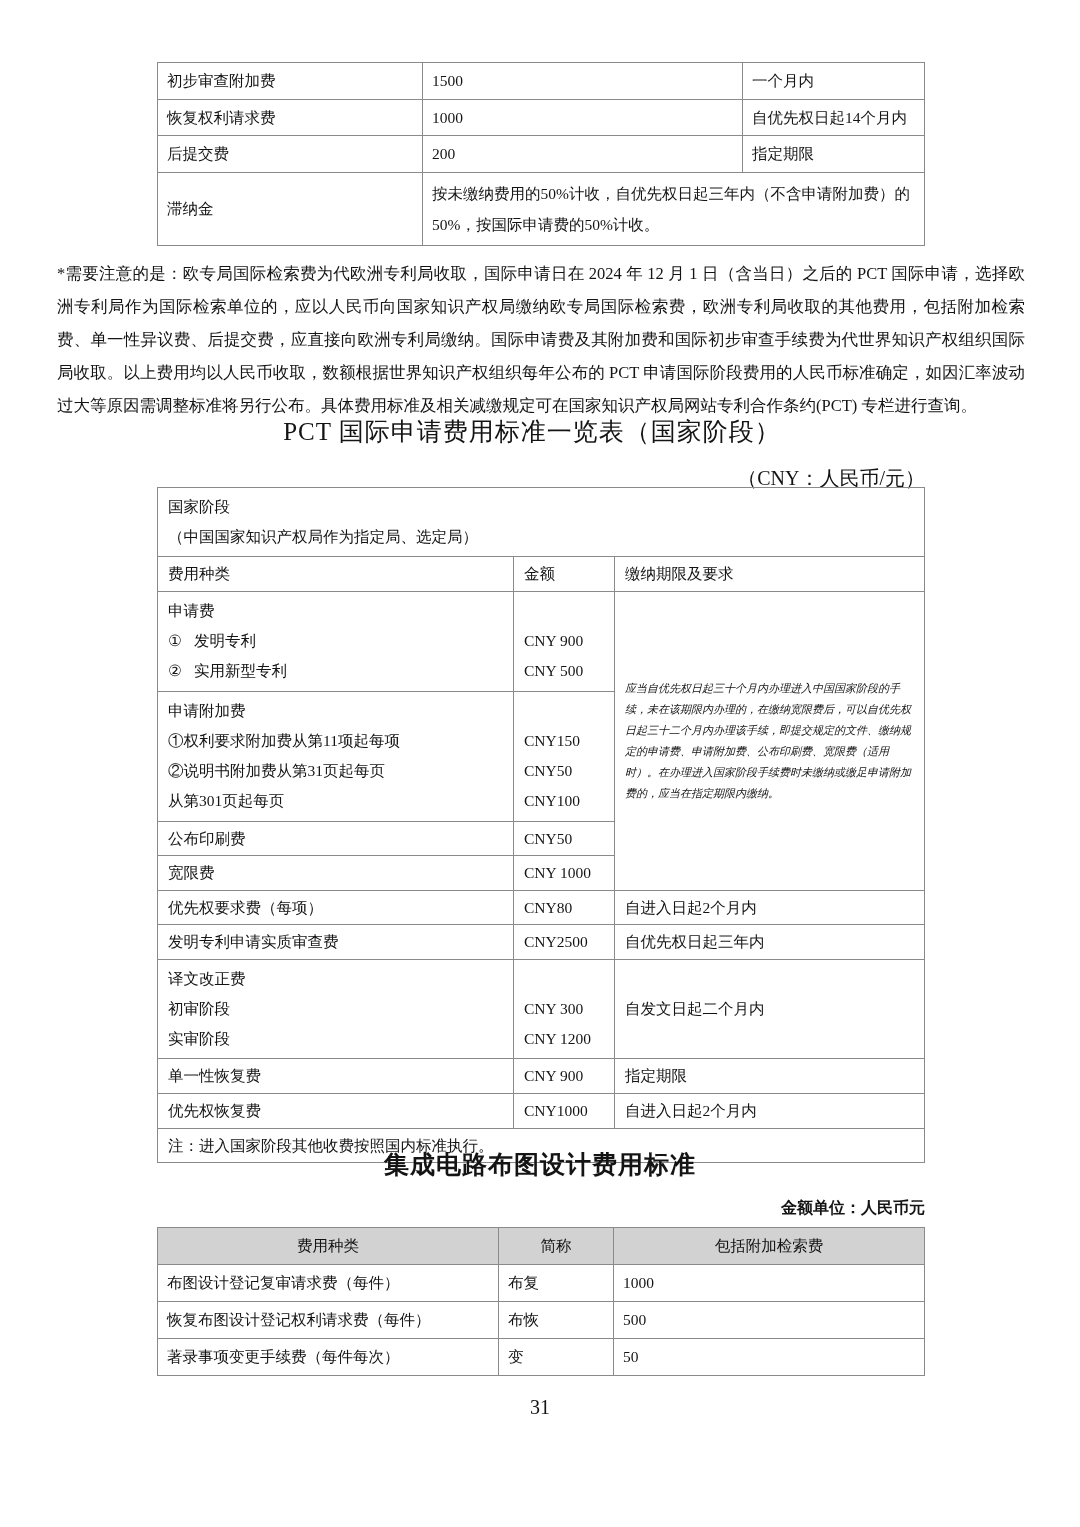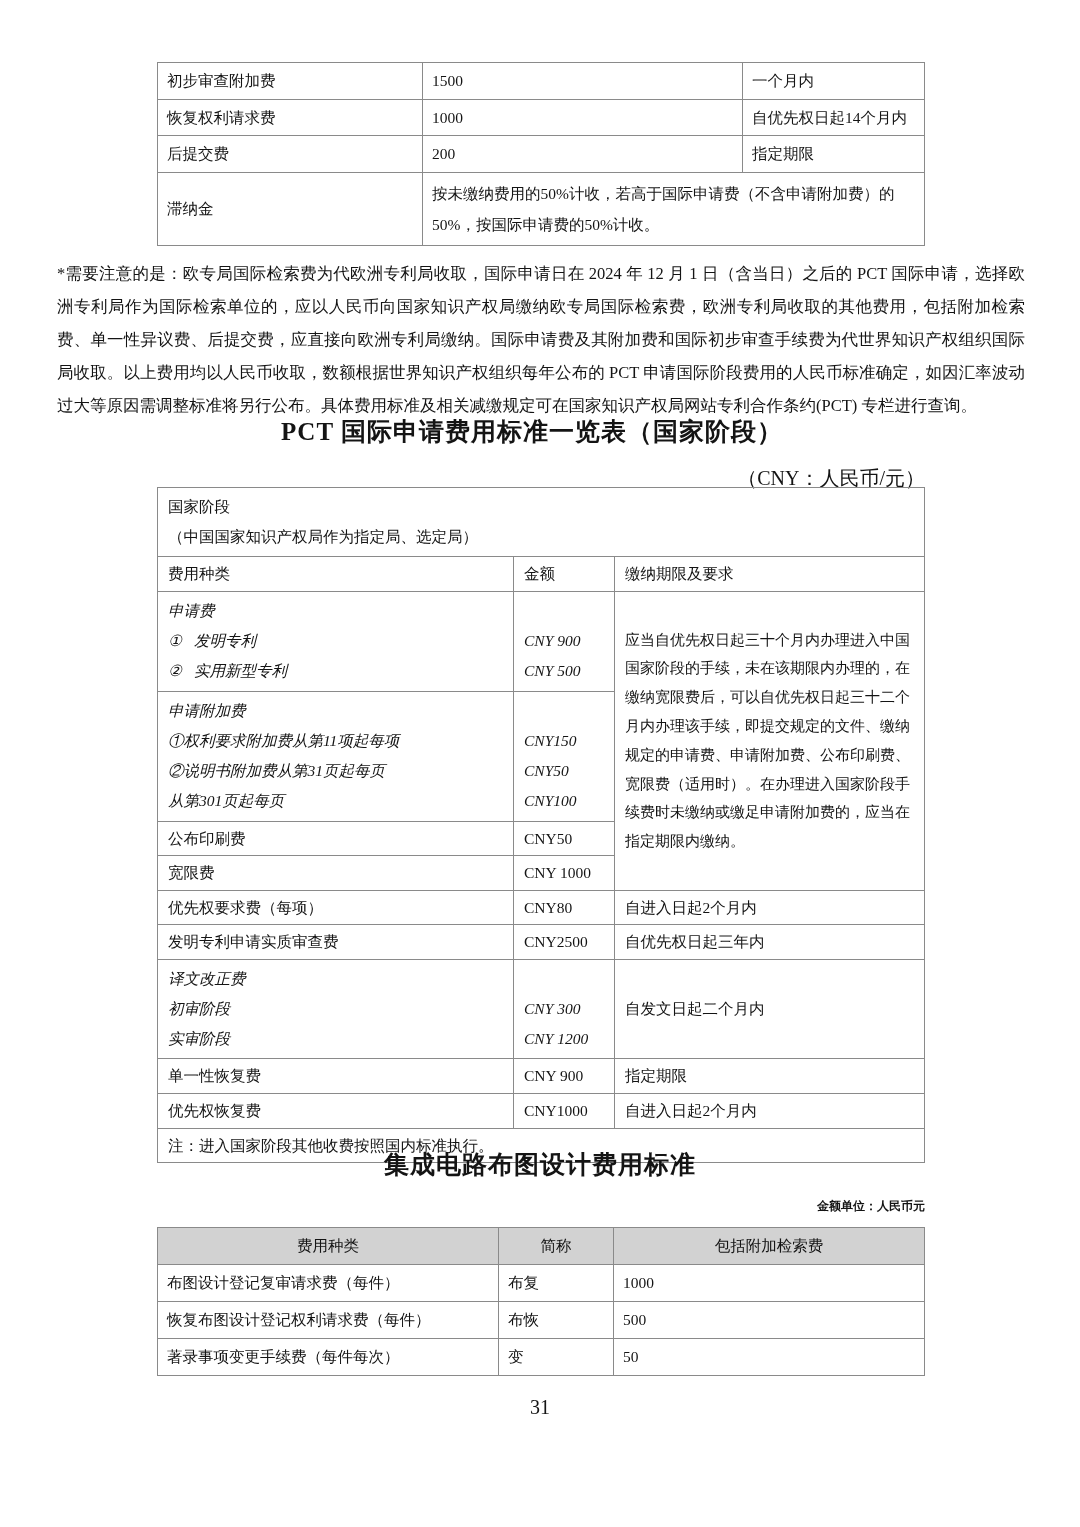--- a/index.html
+++ b/index.html
@@ -69,21 +69,21 @@
   }
 
   
   .heading1 {
     position: absolute;
     left: 0;
     top: 415px;
     width: 1064px;
     text-align: center;
     font-size: 25px;
-    font-weight: bold;
+    font-weight: normal;
     letter-spacing: 1px;
   }
   .unit-label-1 {
     position: absolute;
     right: 155px;
     top: 465px;
     font-size: 20px;
   }
 
   
@@ -98,46 +98,47 @@
   .t2-c2 { width: 101px; }
   .t2-c3 { width: 310px; }
   table.tbl2 td { padding: 4px 10px; }
   .t2-head-main {
     text-align: center;
     line-height: 1.95;
     padding-top: 8px;
     padding-bottom: 8px;
   }
   .t2-colhead { text-align: center; }
-  .cellblock { line-height: 1.95; font-style: italic; }
+  .cellblock { line-height: 1.95; }
   .cellblock div { white-space: nowrap; }
   .indentnum { display: inline-block; width: 26px; }
   .longtext {
     line-height: 1.92;
-    font-size: 15px;
+    font-size: 11px;
     padding: 6px 10px 6px 12px;
+    font-style: italic;
   }
   .t2-note td { padding-top: 9px; padding-bottom: 9px; }
 
   
   .heading2 {
     position: absolute;
     left: 0;
     top: 1148px;
     width: 1080px;
     text-align: center;
     font-size: 25px;
     font-weight: bold;
     letter-spacing: 1px;
   }
   .unit-label-2 {
     position: absolute;
     right: 155px;
     top: 1198px;
-    font-size: 12px;
+    font-size: 16px;
     font-weight: bold;
   }
 
   
   .tbl3-wrap {
     position: absolute;
     left: 157px;
     top: 1227px;
     width: 767px;
   }
@@ -188,21 +189,21 @@
           <td>自优先权日起14个月内</td>
         </tr>
         <tr>
           <td>后提交费</td>
           <td class="ctr" style="text-align:left;">200</td>
           <td>指定期限</td>
         </tr>
         <tr class="t1-late">
           <td class="vmid">滞纳金</td>
           <td colspan="2" class="late-text vmid">
-            <div>按未缴纳费用的50%计收，若高于国际申请费（不含申请附加费）的</div>
+            <div>按未缴纳费用的50%计收，自优先权日起三年内（不含申请附加费）的</div>
             <div>50%，按国际申请费的50%计收。</div>
           </td>
         </tr>
       </tbody>
     </table>
   </div>
 
   <p class="note-para">*需要注意的是：欧专局国际检索费为代欧洲专利局收取，国际申请日在 2024 年 12 月 1 日（含当日）之后的 PCT 国际申请，选择欧洲专利局作为国际检索单位的，应以人民币向国家知识产权局缴纳欧专局国际检索费，欧洲专利局收取的其他费用，包括附加检索费、单一性异议费、后提交费，应直接向欧洲专利局缴纳。国际申请费及其附加费和国际初步审查手续费为代世界知识产权组织国际局收取。以上费用均以人民币收取，数额根据世界知识产权组织每年公布的 PCT 申请国际阶段费用的人民币标准确定，如因汇率波动过大等原因需调整标准将另行公布。具体费用标准及相关减缴规定可在国家知识产权局网站专利合作条约(PCT) 专栏进行查询。</p>
 
   <div class="heading1">PCT 国际申请费用标准一览表（国家阶段）</div>

